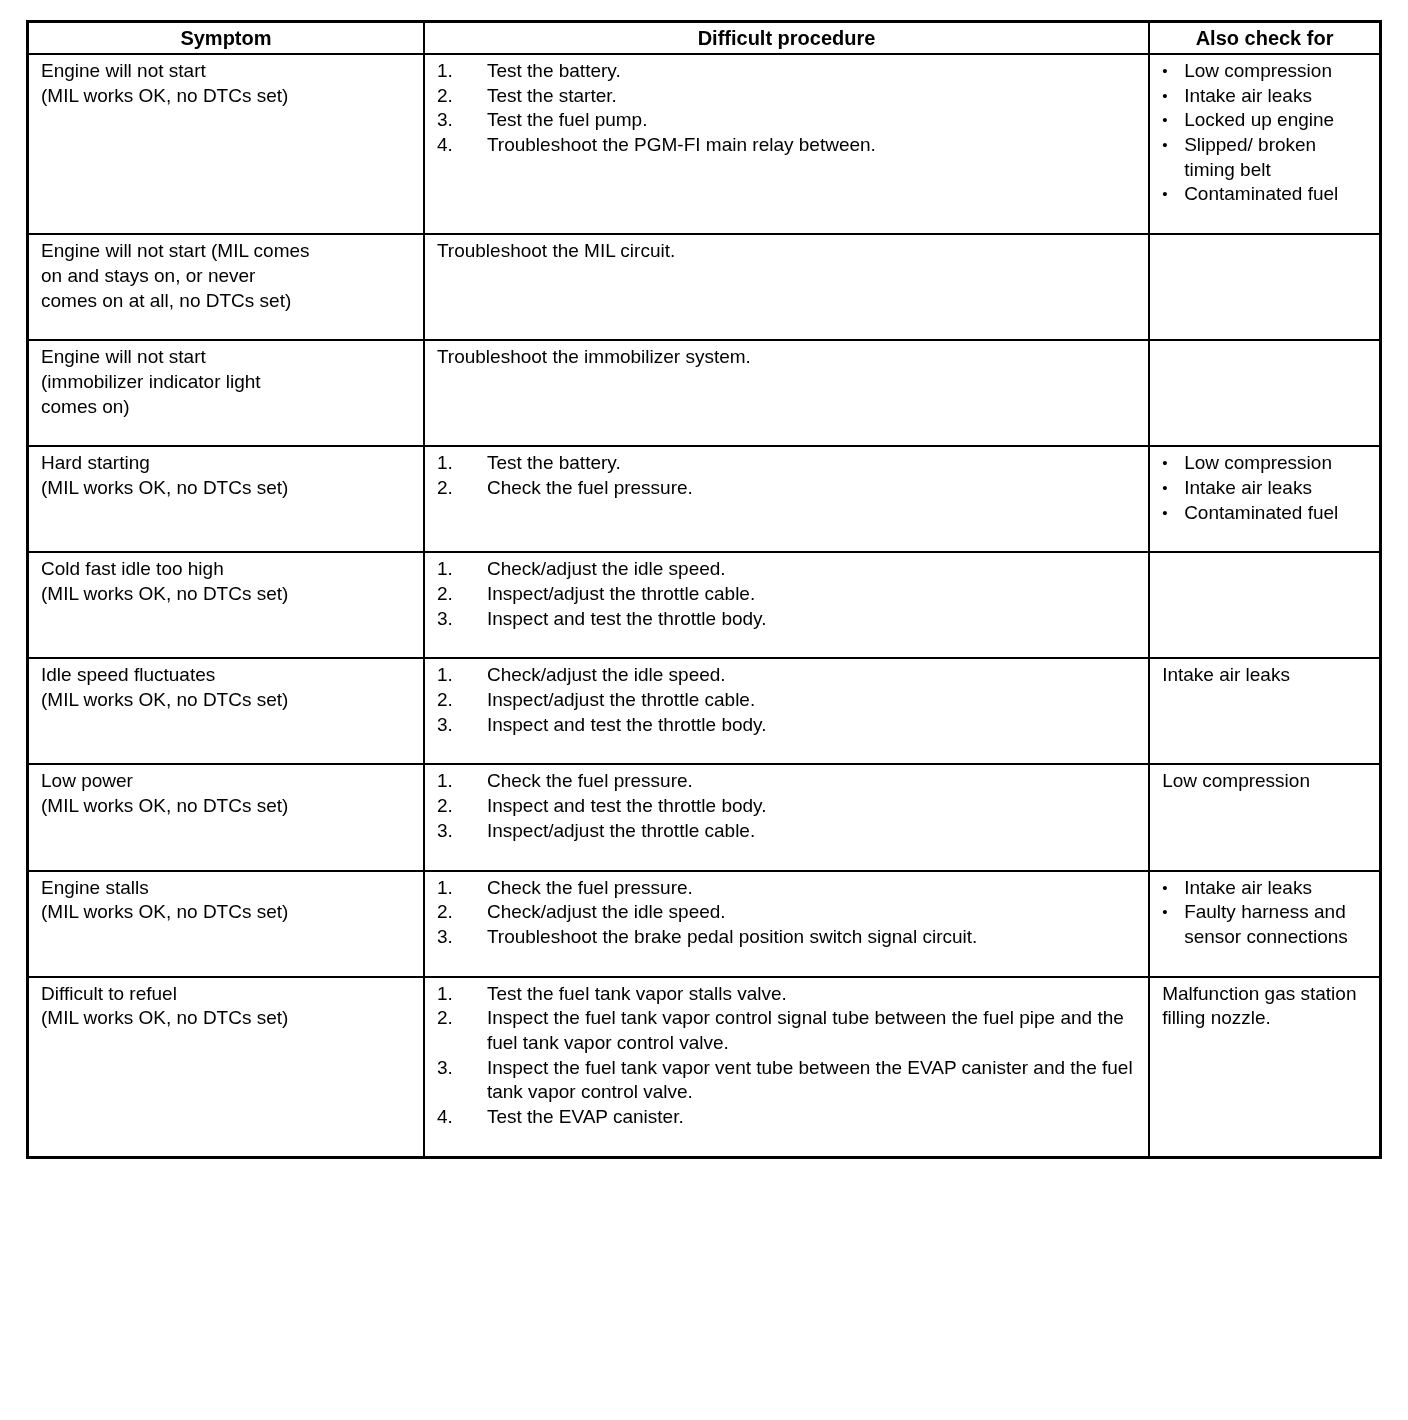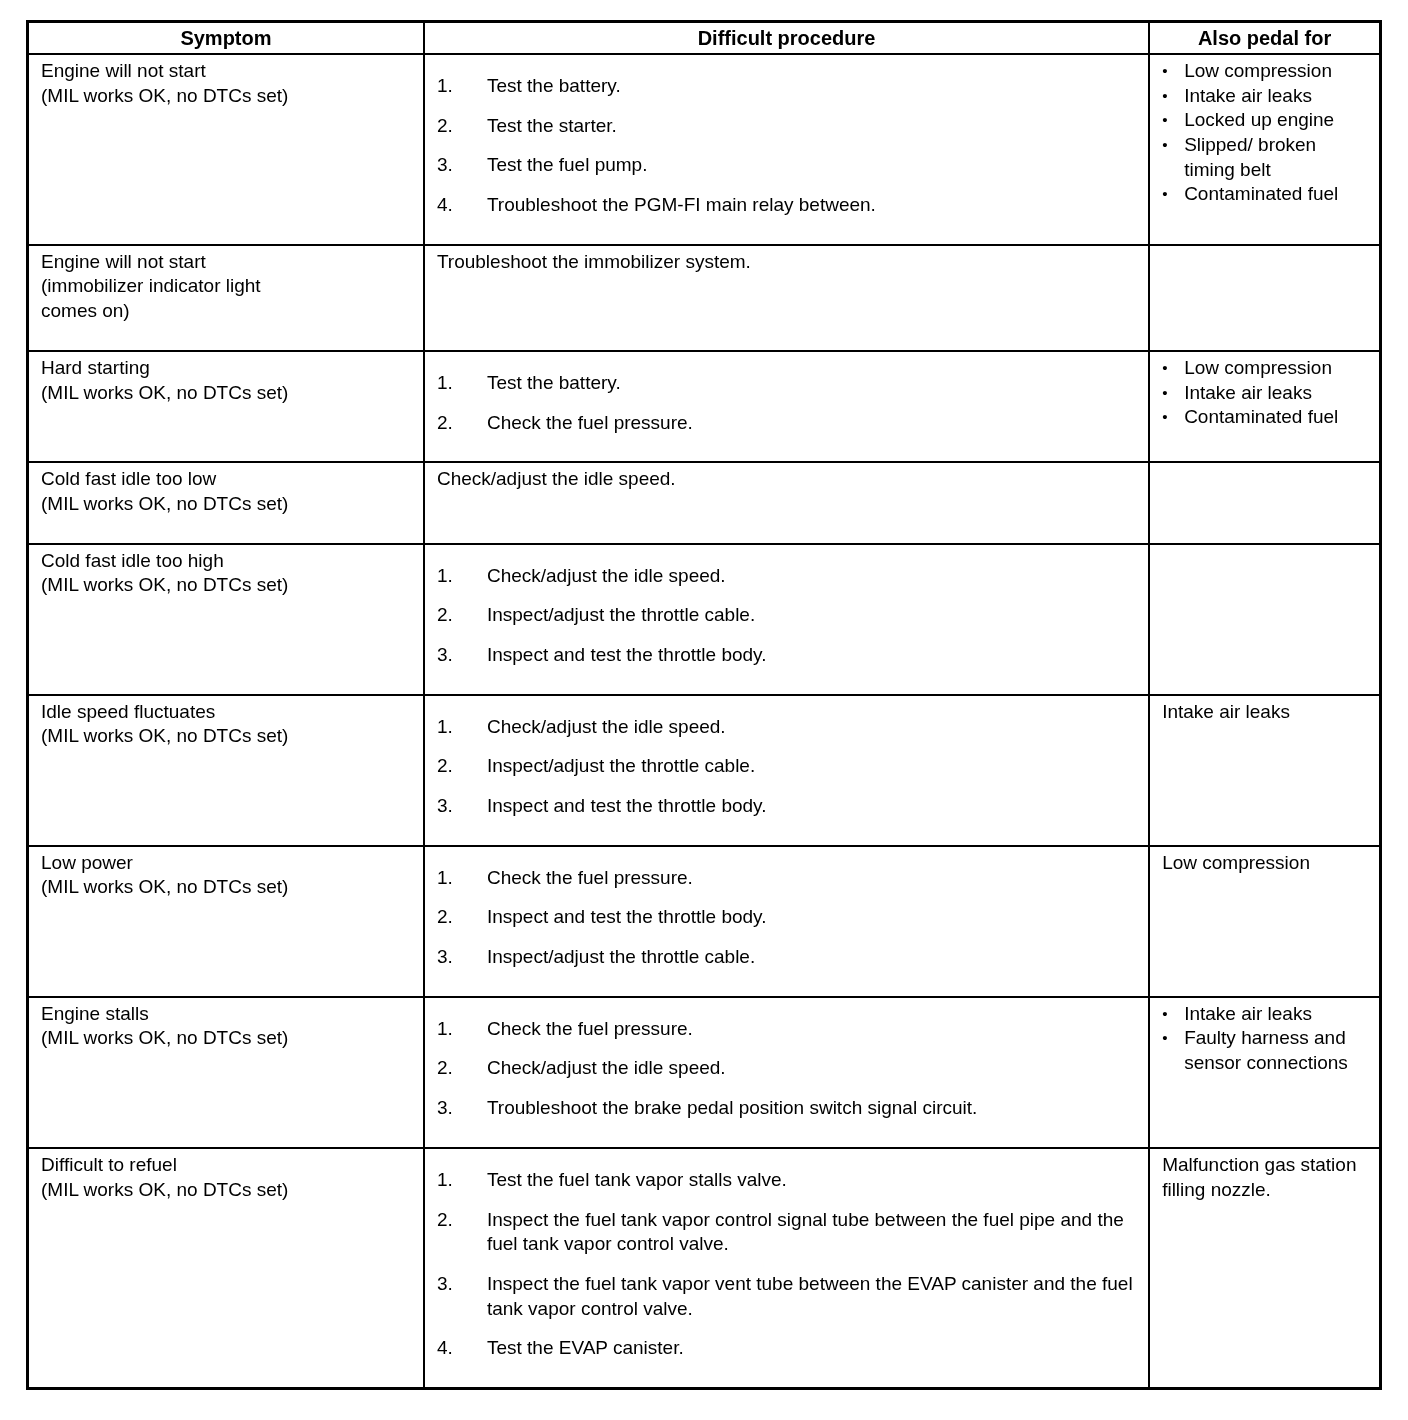--- a/index.html
+++ b/index.html
@@ -40,21 +40,20 @@
   ol.num {
     list-style: none;
     margin: 0;
     padding: 0;
     counter-reset: n;
   }
   ol.num > li {
     counter-increment: n;
     display: grid;
     grid-template-columns: 50px 1fr;
-    margin-top: 15px;
   }
   ol.num > li::before {
     content: counter(n) ".";
   }
   
   ul.bul {
     list-style: none;
     margin: 0;
     padding: 0;
   }
@@ -75,21 +74,21 @@
 <table class="troubleshooting">
   <colgroup>
     <col style="width:29.3%">
     <col style="width:53.6%">
     <col style="width:17.1%">
   </colgroup>
   <thead>
     <tr>
       <th>Symptom</th>
       <th>Difficult procedure</th>
-      <th>Also pedal for</th>
+      <th>Also check for</th>
     </tr>
   </thead>
   <tbody>
   <tr>
     <td>
           <div>Engine will not start</div>
           <div>(MIL works OK, no DTCs set)</div>
         </td>
     <td>
           <ol class="num">
@@ -103,20 +102,31 @@
           <ul class="bul">
             <li>Low compression</li>
             <li>Intake air leaks</li>
             <li>Locked up engine</li>
             <li>Slipped/ broken timing belt</li>
             <li>Contaminated fuel</li>
           </ul>
         </td>
   </tr>
 
+  <tr>
+    <td>
+          <div>Engine will not start (MIL comes</div>
+          <div>on and stays on, or never</div>
+          <div>comes on at all, no DTCs set)</div>
+        </td>
+    <td>
+          <div class="plain">Troubleshoot the MIL circuit.</div>
+        </td>
+    <td></td>
+  </tr>
 
   <tr>
     <td>
           <div>Engine will not start</div>
           <div>(immobilizer indicator light</div>
           <div>comes on)</div>
         </td>
     <td>
           <div class="plain">Troubleshoot the immobilizer system.</div>
         </td>
@@ -136,30 +146,20 @@
         </td>
     <td>
           <ul class="bul">
             <li>Low compression</li>
             <li>Intake air leaks</li>
             <li>Contaminated fuel</li>
           </ul>
         </td>
   </tr>
 
-  <tr>
-    <td>
-          <div>Cold fast idle too low</div>
-          <div>(MIL works OK, no DTCs set)</div>
-        </td>
-    <td>
-          <div class="plain">Check/adjust the idle speed.</div>
-        </td>
-    <td></td>
-  </tr>
 
   <tr>
     <td>
           <div>Cold fast idle too high</div>
           <div>(MIL works OK, no DTCs set)</div>
         </td>
     <td>
           <ol class="num">
             <li>Check/adjust the idle speed.</li>
             <li>Inspect/adjust the throttle cable.</li>

